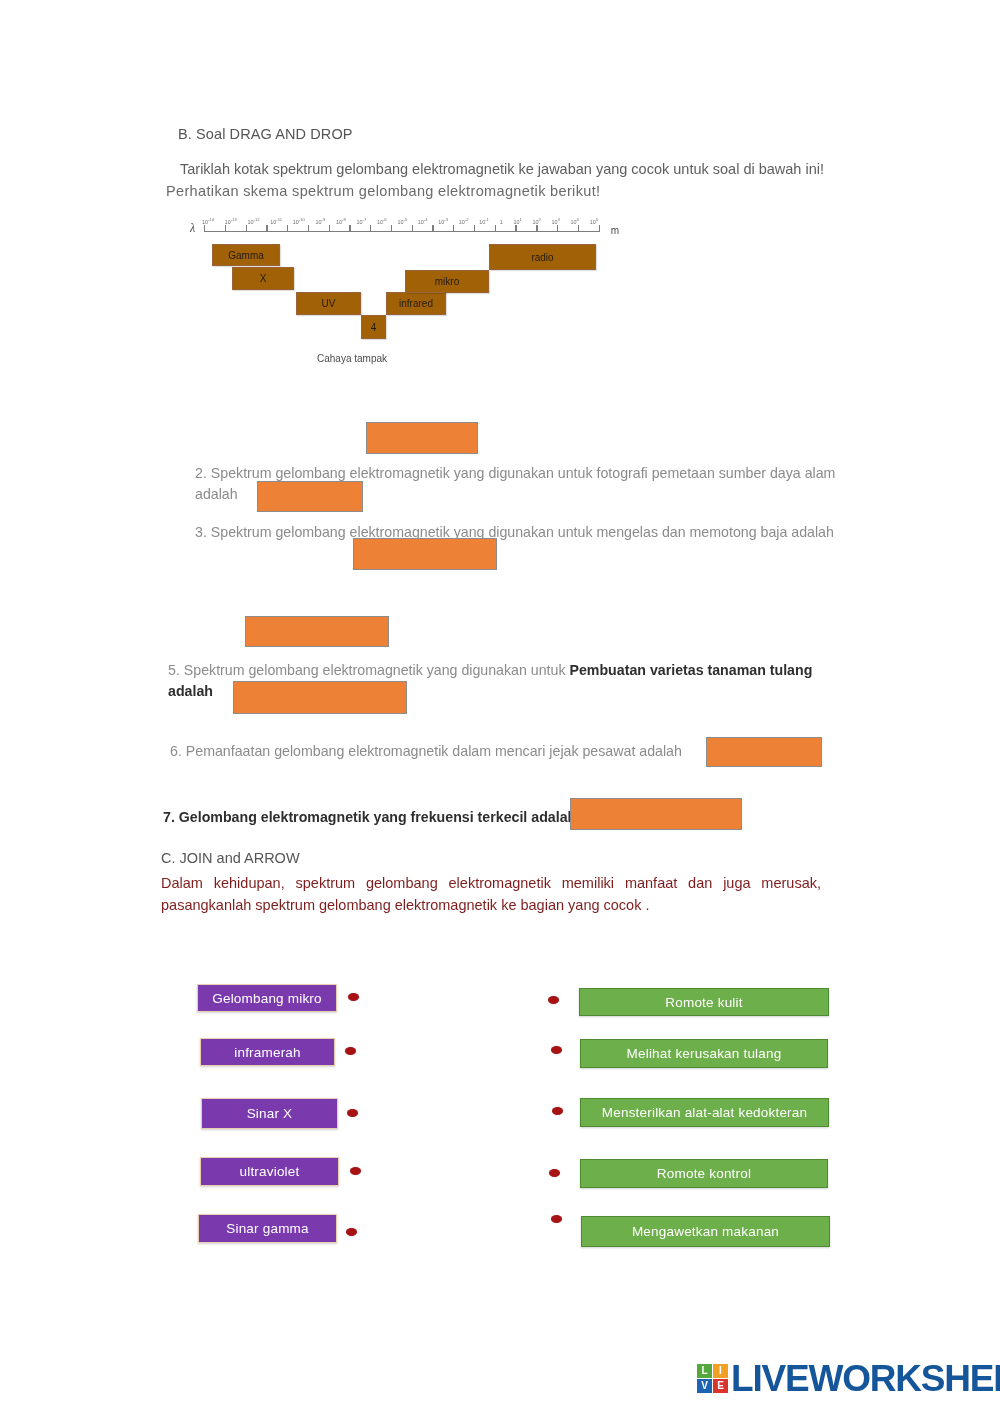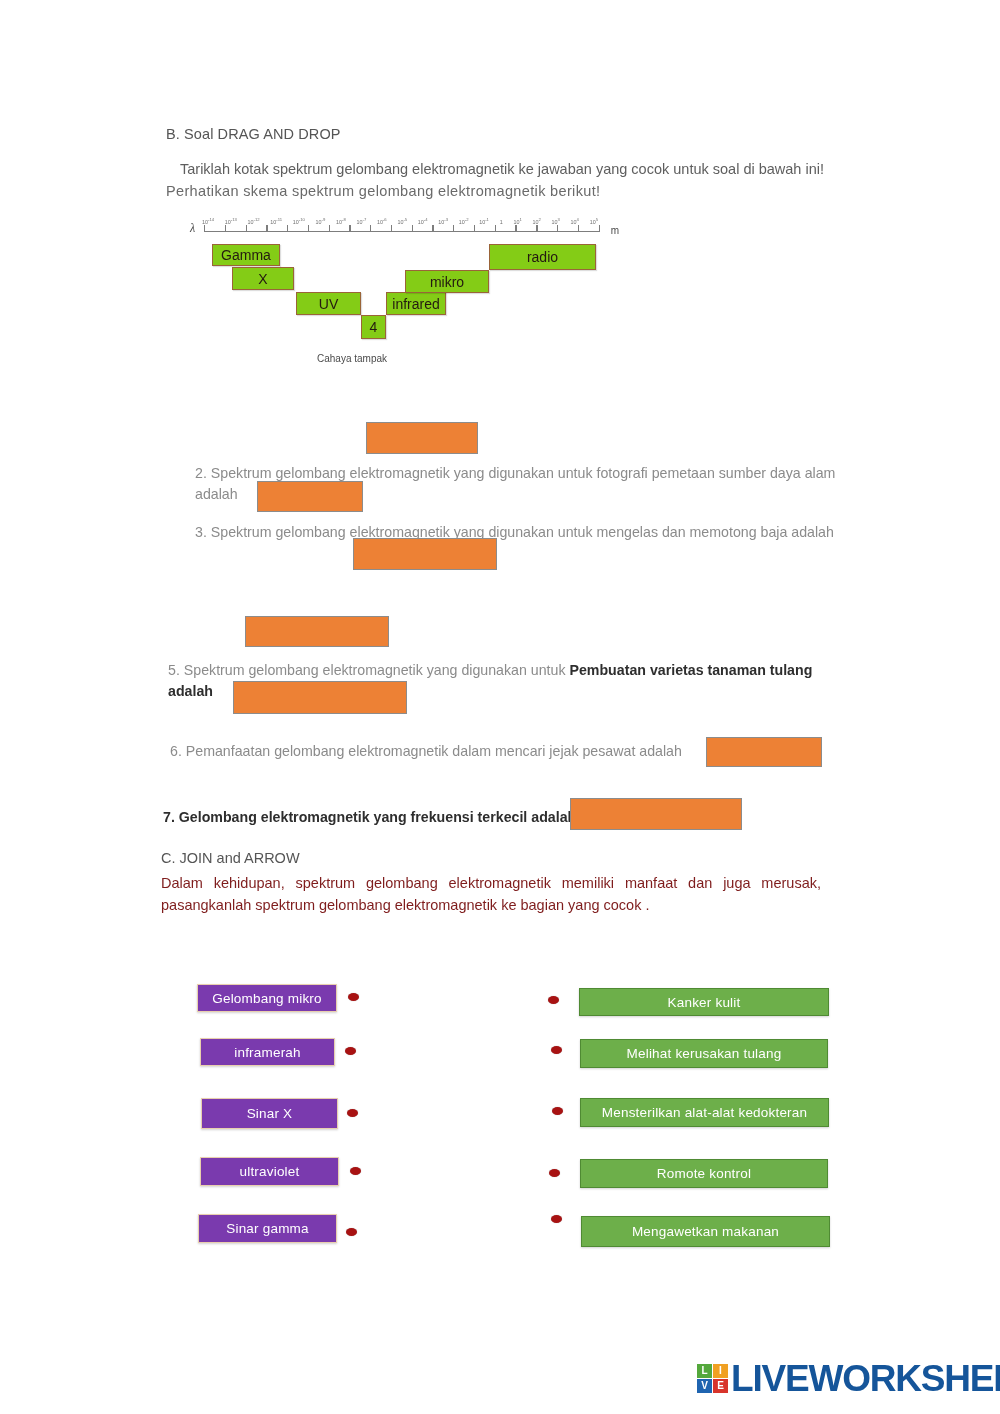--- a/index.html
+++ b/index.html
@@ -98,25 +98,25 @@
     position: absolute;
     right: -9px;
     top: 20px;
     font-size: 10px;
     color: #4a4a4a;
   }
 
   
   .band {
     position: absolute;
-    background: #84cc16;
+    background: #a16207;
     border: 1px solid #9a6438;
     box-sizing: border-box;
     color: #241a10;
-    font-size: 14px;
+    font-size: 10px;
     display: flex;
     align-items: center;
     justify-content: center;
     box-shadow: 1px 1px 1px rgba(0,0,0,0.13);
   }
   .caption-ct {
     position: absolute;
     font-size: 10px;
     color: #4b4b4b;
   }
@@ -212,21 +212,21 @@
     color: #15559a;
     letter-spacing: -1.2px;
     line-height: 1;
   }
 </style>
 </head>
 <body>
 
 <div class="page">
 
-  <div class="section-head abs" style="left:166px; top:126px;">B. Soal DRAG AND DROP</div>
+  <div class="section-head abs" style="left:178px; top:126px;">B. Soal DRAG AND DROP</div>
 
   <div class="intro abs" style="left:166px; top:158px; width:680px;">
     <span class="ln1">Tariklah kotak spektrum gelombang elektromagnetik ke jawaban yang cocok untuk soal di bawah ini!</span>
     <span class="ln2">Perhatikan skema spektrum gelombang elektromagnetik berikut!</span>
   </div>
 
   <div class="scale-wrap">
     <div class="lambda">λ</div>
     <div class="scale-ticks">
       <span>10<sup>-14</sup></span>
@@ -333,21 +333,21 @@
   <div class="mbox purple" style="left:201px; top:1098px; width:137px; height:31px;">Sinar X</div>
   <div class="dot" style="left:347px; top:1109px;"></div>
 
   <div class="mbox purple" style="left:200px; top:1157px; width:139px; height:29px;">ultraviolet</div>
   <div class="dot" style="left:350px; top:1167px;"></div>
 
   <div class="mbox purple" style="left:198px; top:1214px; width:139px; height:29px;">Sinar gamma</div>
   <div class="dot" style="left:346px; top:1228px;"></div>
 
   <div class="dot" style="left:548px; top:996px;"></div>
-  <div class="mbox green" style="left:579px; top:988px; width:250px; height:28px;">Kanker kulit</div>
+  <div class="mbox green" style="left:579px; top:988px; width:250px; height:28px;">Romote kulit</div>
 
   <div class="dot" style="left:551px; top:1046px;"></div>
   <div class="mbox green" style="left:580px; top:1039px; width:248px; height:29px;">Melihat kerusakan tulang</div>
 
   <div class="dot" style="left:552px; top:1107px;"></div>
   <div class="mbox green" style="left:580px; top:1098px; width:249px; height:29px;">Mensterilkan alat-alat kedokteran</div>
 
   <div class="dot" style="left:549px; top:1169px;"></div>
   <div class="mbox green" style="left:580px; top:1159px; width:248px; height:29px;">Romote kontrol</div>
 

